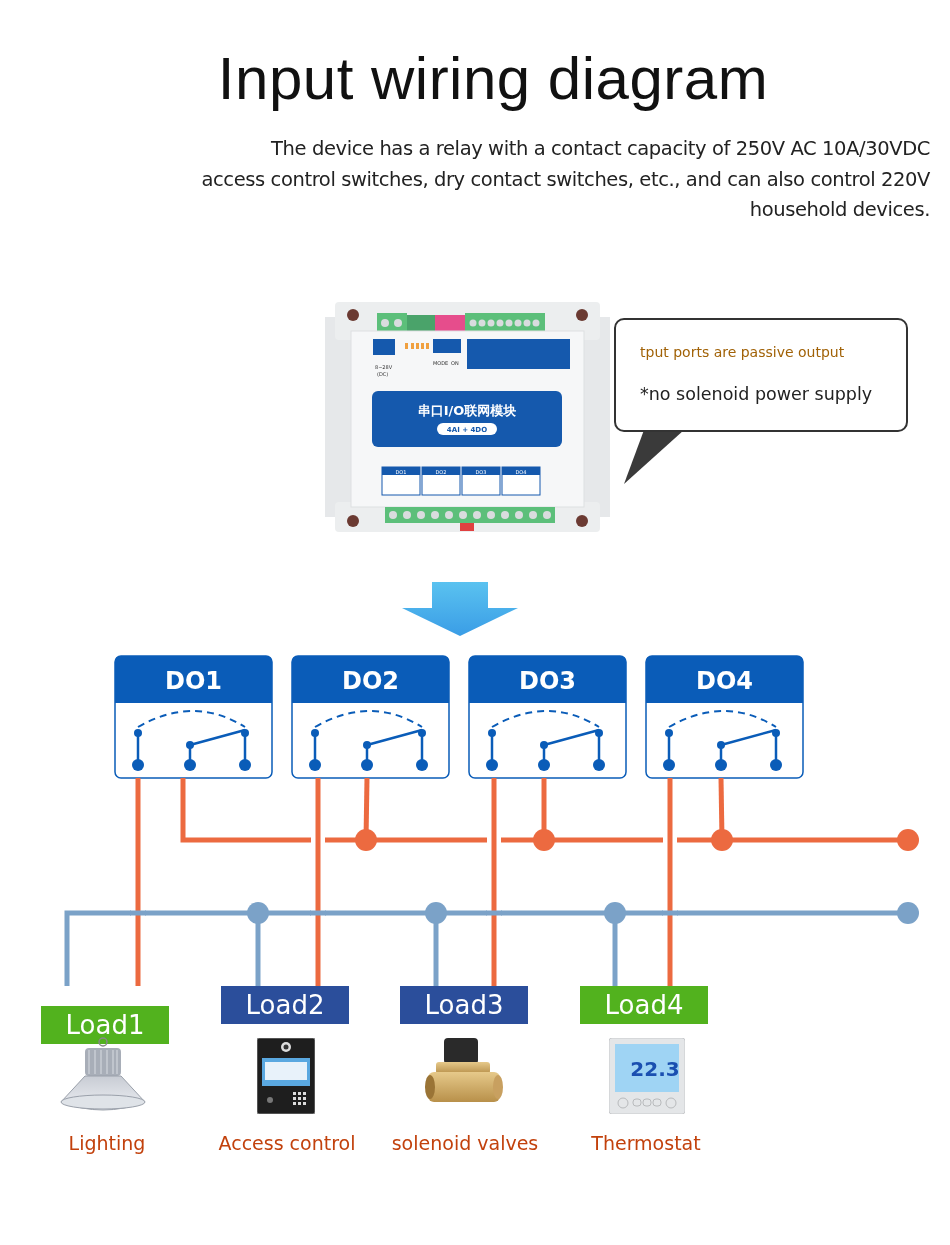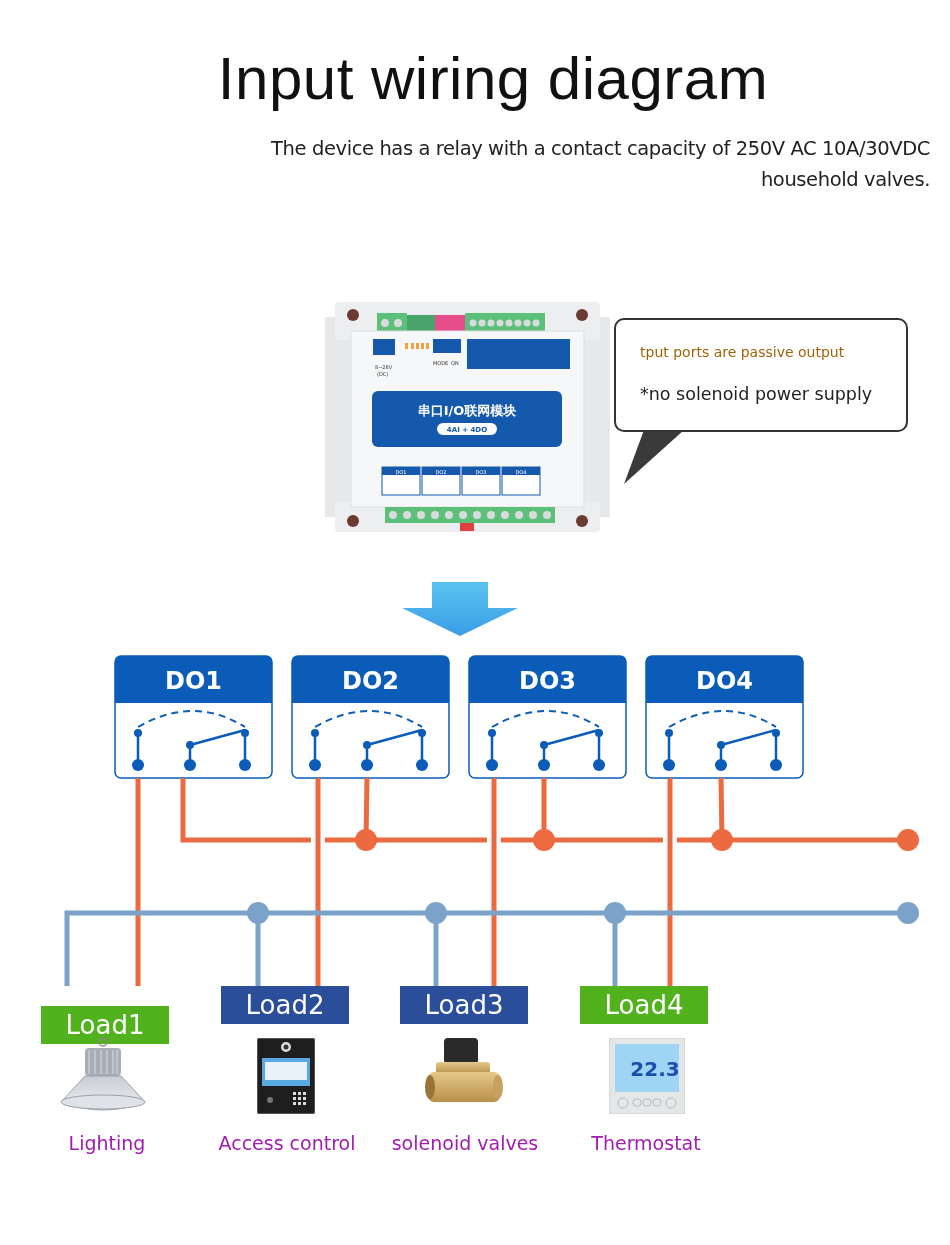--- a/index.html
+++ b/index.html
@@ -7,31 +7,32 @@
   .title { position: absolute; left: 0; top: 44px; width: 986px; text-align: center; font-size: 60px; font-weight: 400; letter-spacing: 0.5px; color: #111; }
   .desc { position: absolute; left: 60px; top: 134px; width: 870px; text-align: center; font-family: "DejaVu Sans", sans-serif; font-size: 19.5px; line-height: 30.5px; color: #222; letter-spacing: -0.4px; }
   .desc span { display: block; white-space: nowrap; text-align: right; }
   .device { position: absolute; left: 325px; top: 297px; width: 285px; height: 238px; }
   .bubble { position: absolute; left: 614px; top: 318px; width: 294px; height: 114px; border: 2px solid #333; border-radius: 10px; background: #fff; box-sizing: border-box; overflow: hidden; }
   .bubble .l1 { position: absolute; left: 24px; top: 24px; font-family: "DejaVu Sans", sans-serif; font-size: 14px; white-space: nowrap; color: #a16207; }
   .bubble .l2 { position: absolute; left: 24px; top: 64px; font-family: "DejaVu Sans", sans-serif; font-size: 17.5px; white-space: nowrap; color: #222; }
   .bubble-tail { position: absolute; left: 622px; top: 428px; }
   .do-label { font-family: "DejaVu Sans", sans-serif; font-weight: 700; font-size: 24px; fill: #ffffff; }
   .load-label { position: absolute; height: 38px; width: 128px; color: #fff; font-family: "DejaVu Sans", sans-serif; font-size: 26px; line-height: 38px; text-align: center; }
-  .caption { position: absolute; top: 1132px; font-family: "DejaVu Sans", sans-serif; font-size: 19px; color: #a21caf; text-align: center; width: 180px; }
+  .caption { position: absolute; top: 1132px; font-family: "DejaVu Sans", sans-serif; font-size: 19px; color: #c2410c; text-align: center; width: 180px; }
   .pic { position: absolute; }
 </style>
 </head>
 <body>
 
 <div class="title">Input wiring diagram</div>
 
 <div class="desc">
   <span>The device has a relay with a contact capacity of 250V AC 10A/30VDC</span>
-  <span>household valves.</span>
+  <span>access control switches, dry contact switches, etc., and can also control 220V</span>
+  <span>household devices.</span>
 </div>
 
 <svg class="device" viewBox="0 0 285 238" width="285" height="238">
 
   <rect x="0" y="20" width="30" height="200" fill="#e6e8ea"></rect>
   <rect x="255" y="20" width="30" height="200" fill="#e6e8ea"></rect>
 
   <rect x="10" y="5" width="265" height="38" rx="4" fill="#eceeef"></rect>
   <rect x="10" y="205" width="265" height="30" rx="4" fill="#eceeef"></rect>
   <circle cx="28" cy="18" r="6" fill="#6b3a32"></circle>

